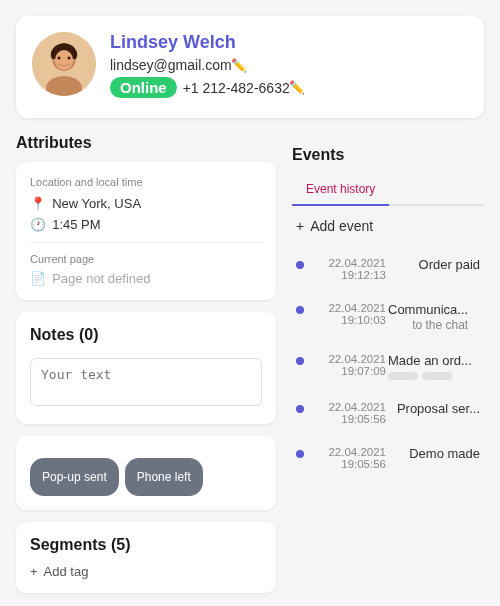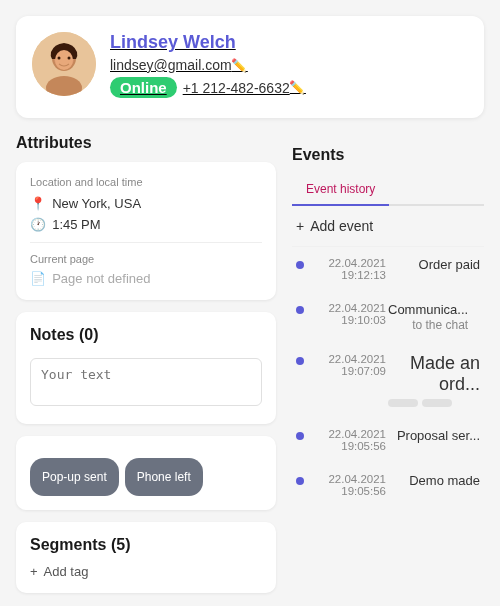--- a/index.html
+++ b/index.html
@@ -10,21 +10,20 @@
       min-height: 606px;
       overflow: hidden;
     }
 
     .card {
       background: #fff;
       border-radius: 12px;
       margin: 16px;
       padding: 16px;
       box-shadow: 0 1px 4px rgba(0,0,0,0.08);
-      text-decoration: underline;
     }
 
     
     .profile-section {
       display: flex;
       align-items: flex-start;
       gap: 14px;
     }
 
     .avatar {
@@ -404,21 +403,21 @@
       <div class="event-item">
         <div class="event-dot"></div>
         <div class="event-time">22.04.2021<br>19:10:03</div>
         <div style="font-size:13px;color:#333;overflow:hidden;">Communica...<br><span style="color:#888;font-size:12px;">to the chat</span></div>
       </div>
 
       <div class="event-item">
         <div class="event-dot"></div>
         <div class="event-time">22.04.2021<br>19:07:09</div>
         <div>
-          <div style="font-size:18px;color:#333;">Made an ord...</div>
+          <div style="font-size:13px;color:#333;">Made an ord...</div>
           <div class="event-sub-pills">
             <div class="event-pill"></div>
             <div class="event-pill"></div>
           </div>
         </div>
       </div>
 
       <div class="event-item">
         <div class="event-dot"></div>
         <div class="event-time">22.04.2021<br>19:05:56</div>

